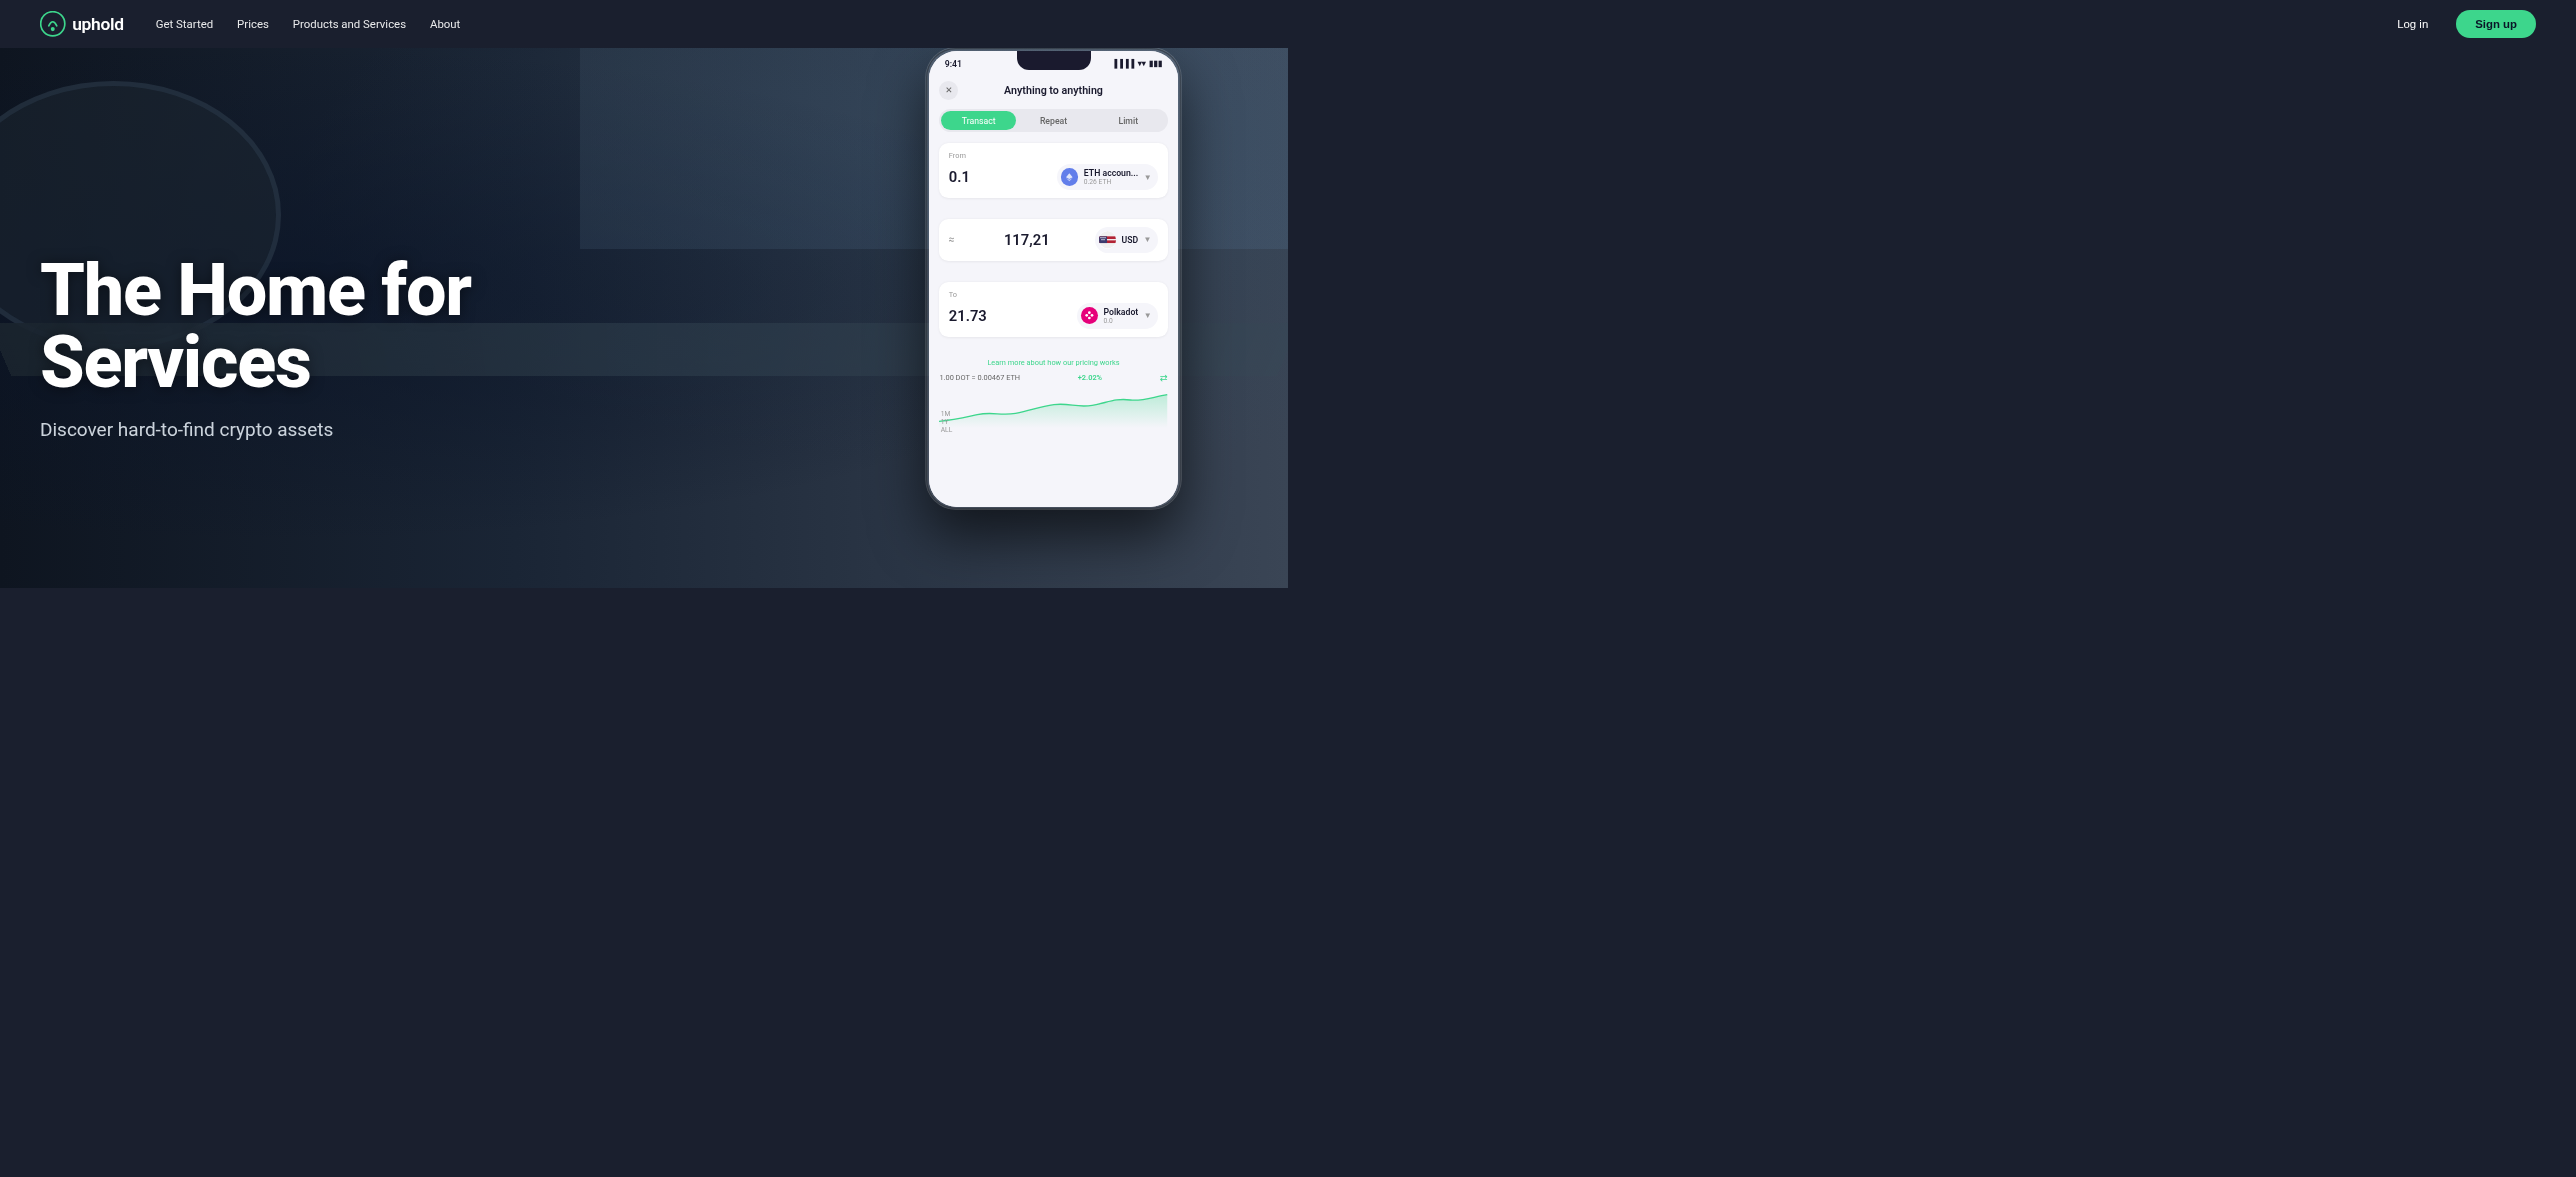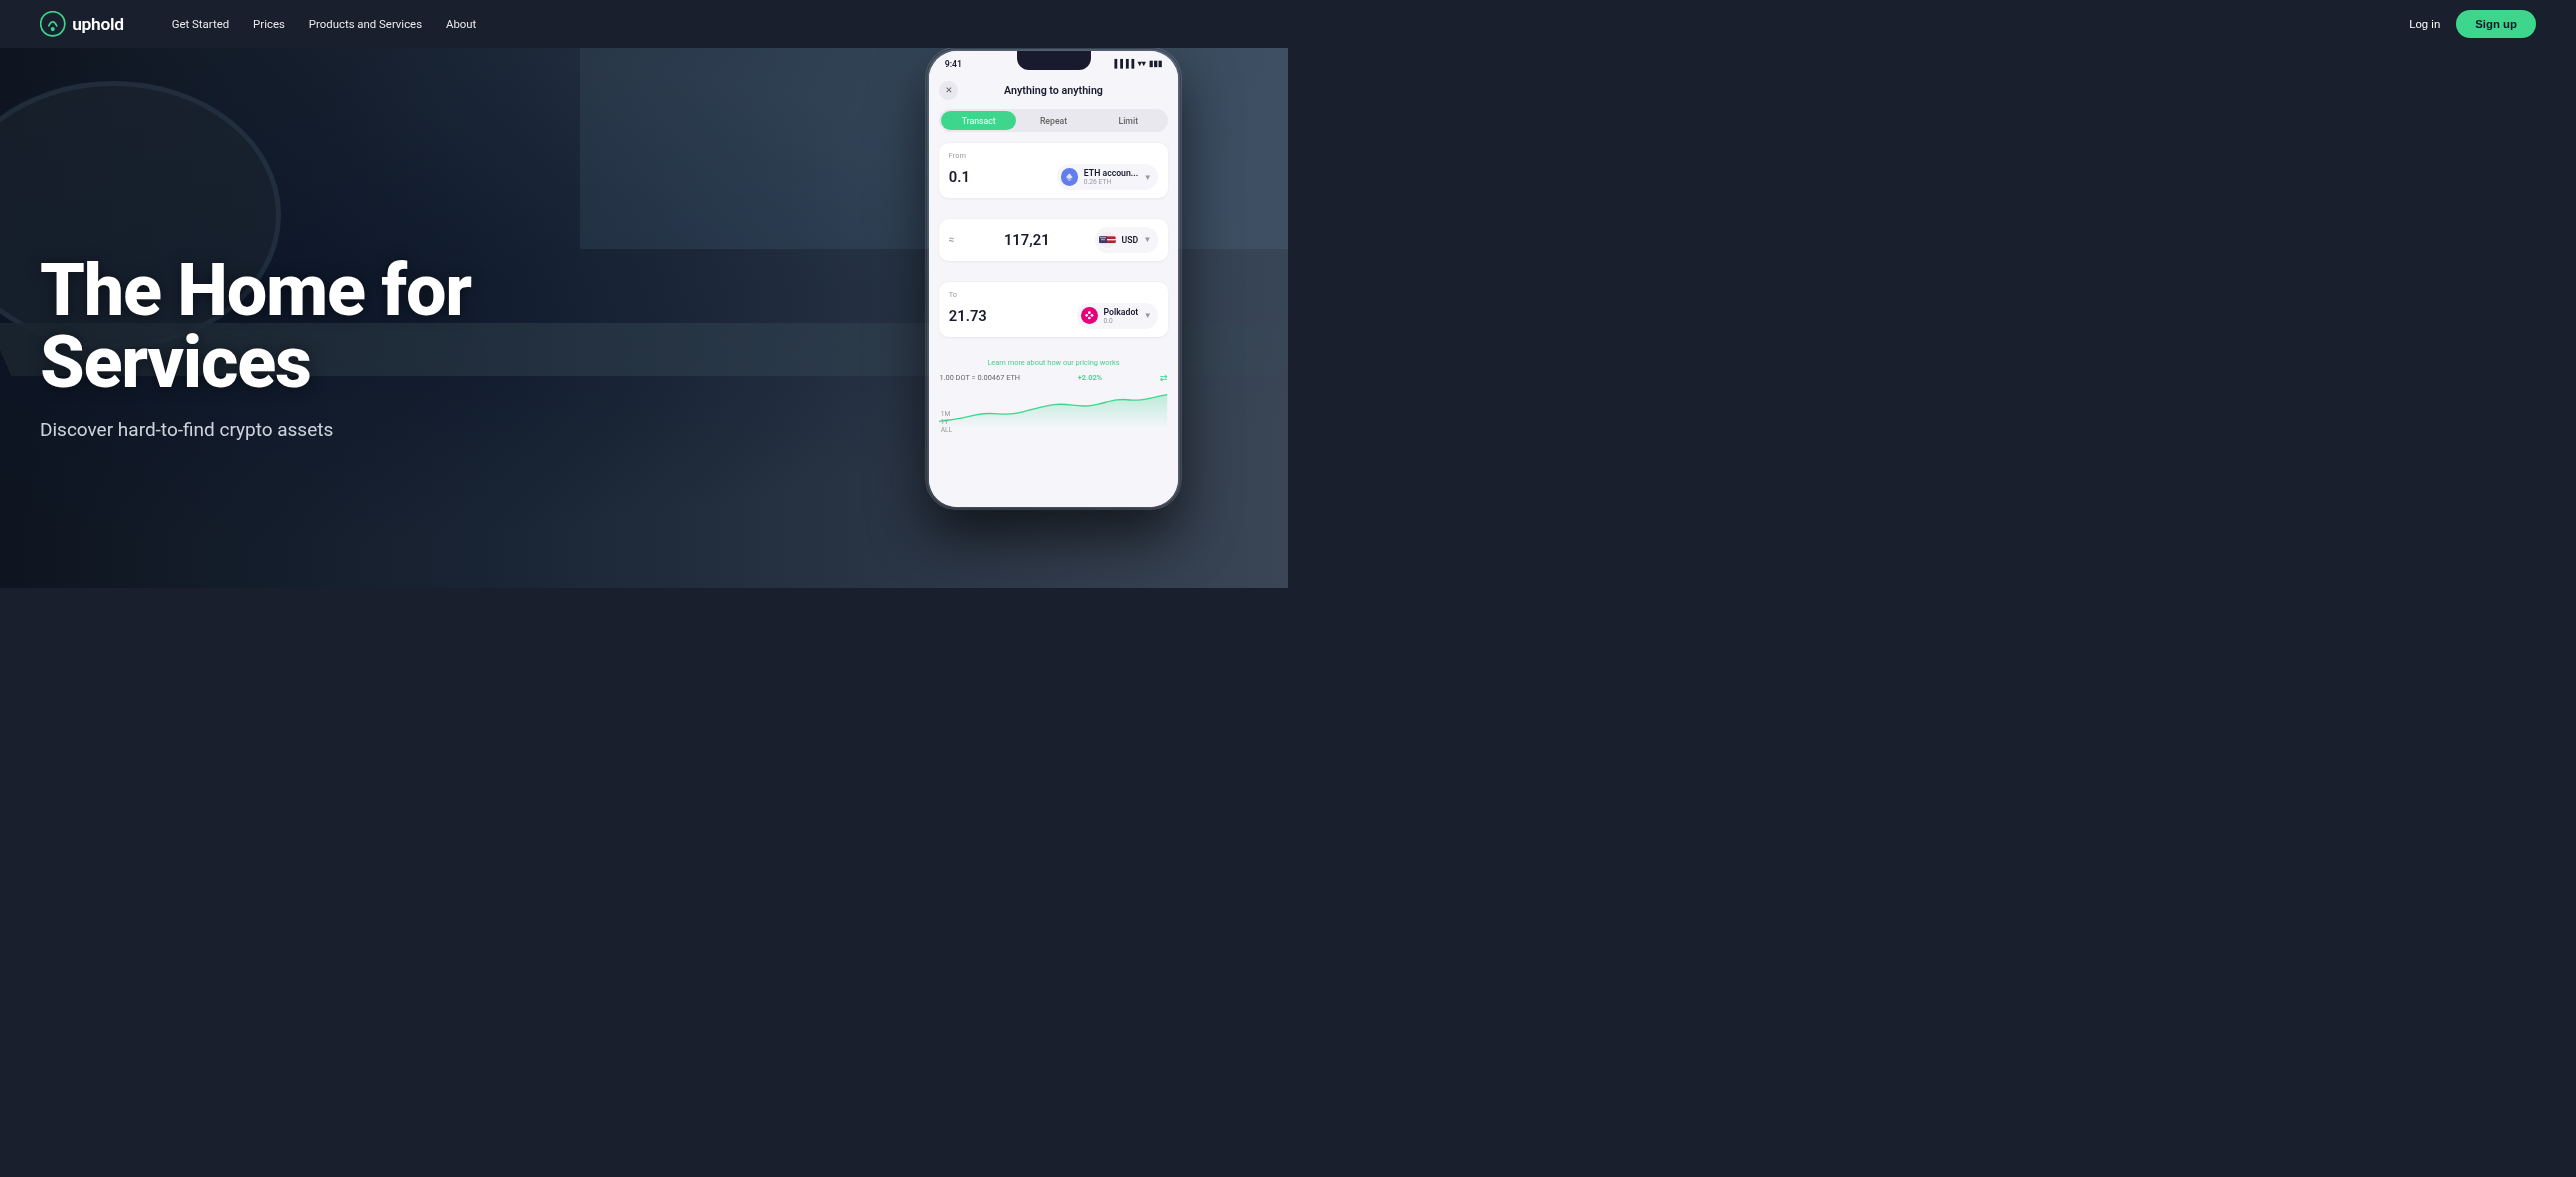--- a/index.html
+++ b/index.html
@@ -27,21 +27,21 @@
       display: flex;
       align-items: center;
       justify-content: space-between;
       padding: 0 40px;
       z-index: 100;
     }
 
     .nav-left {
       display: flex;
       align-items: center;
-      gap: 48px;
+      gap: 32px;
     }
 
     .logo {
       display: flex;
       align-items: center;
       gap: 6.7px;
       text-decoration: none;
     }
 
     .logo-icon {
@@ -67,21 +67,21 @@
       color: #ffffff;
       text-decoration: none;
       font-size: 11.4px;
       font-weight: 400;
       opacity: 0.9;
     }
 
     .nav-right {
       display: flex;
       align-items: center;
-      gap: 16px;
+      gap: 28px;
     }
 
     .btn-login {
       color: #ffffff;
       background: none;
       border: none;
       font-size: 11.4px;
       font-weight: 500;
       cursor: pointer;
     }

